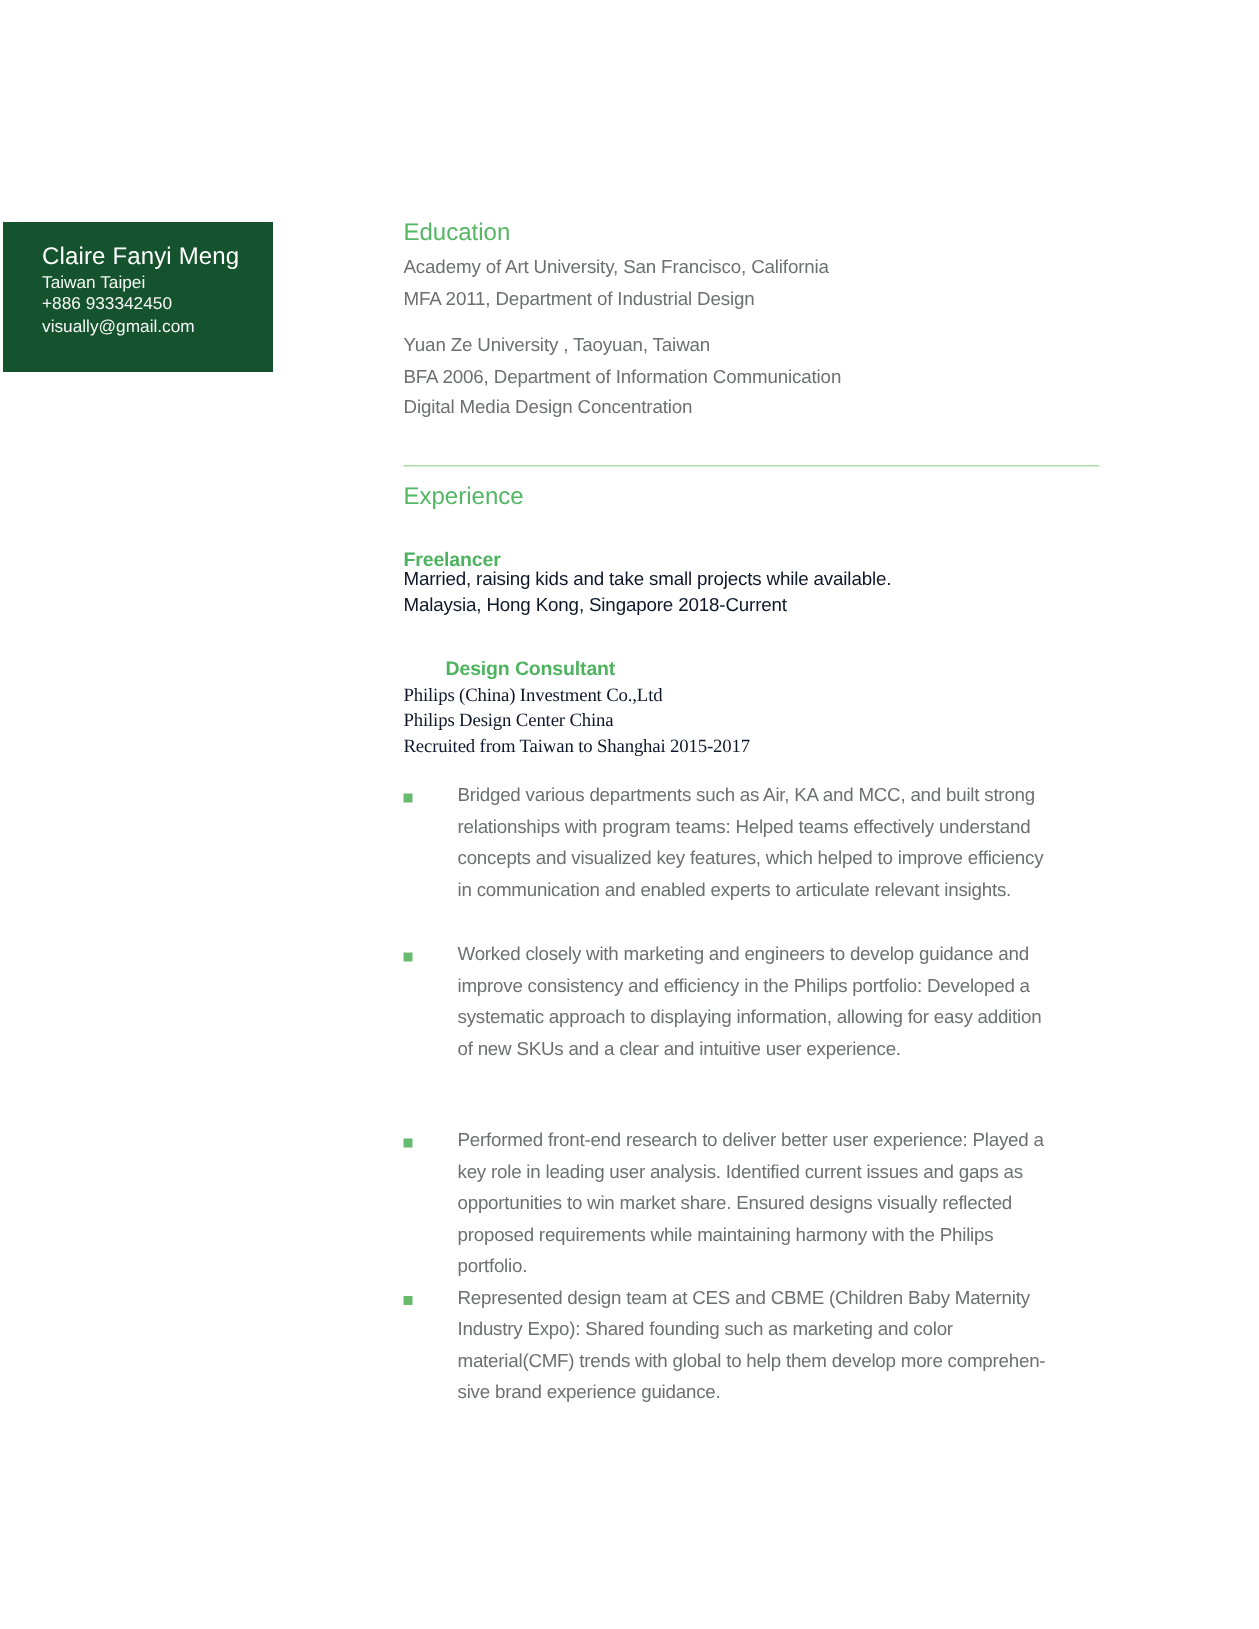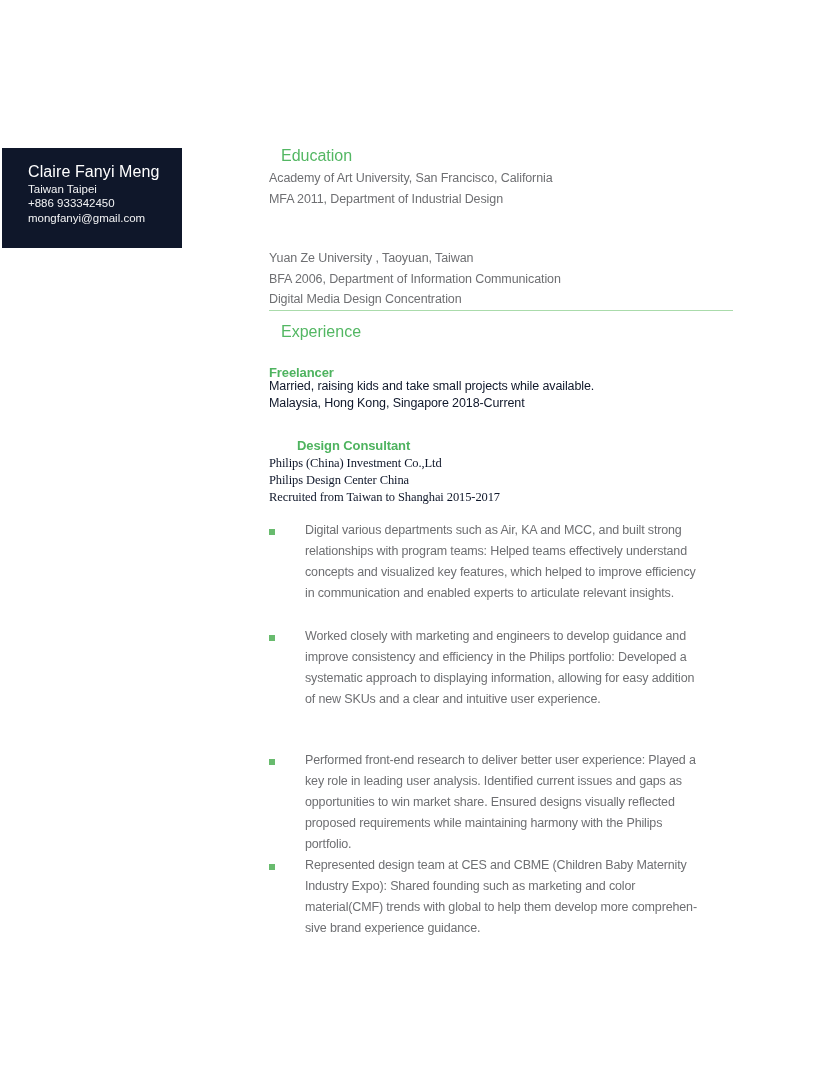--- a/index.html
+++ b/index.html
@@ -12,21 +12,21 @@
     overflow: hidden;
   }
 
   
   .contact-card {
     position: absolute;
     left: 2px;
     top: 148px;
     width: 180px;
     height: 100px;
-    background: #0f172a;
+    background: #14532d;
     box-sizing: border-box;
     padding: 14px 10px 0 26px;
   }
   .contact-name {
     color: #ffffff;
     font-size: 16px;
     line-height: 20px;
     letter-spacing: 0.1px;
     white-space: nowrap;
   }
@@ -38,37 +38,36 @@
   }
 
   
   .section-heading {
     position: absolute;
     left: 269px;
     color: #53b763;
     font-size: 16px;
     line-height: 22px;
     font-weight: 400;
-    margin-left: 12px;
   }
   .edu-heading { top: 145px; }
   .exp-heading { top: 321px; }
 
   .body-block {
     position: absolute;
     left: 269px;
     width: 500px;
     color: #6e6f72;
     font-size: 12.5px;
     line-height: 20.5px;
     letter-spacing: -0.1px;
     white-space: pre-line;
   }
   .edu-entry-1 { top: 168px; }
-  .edu-entry-2 { top: 220px; margin-top: 28px; }
+  .edu-entry-2 { top: 220px; }
 
   .divider {
     position: absolute;
     left: 269px;
     top: 310px;
     width: 464px;
     height: 1px;
     background: #aadbab;
   }
 
@@ -126,21 +125,21 @@
 </style>
 </head>
 <body>
 
 <div class="page">
 
   <div class="contact-card">
     <div class="contact-name">Claire Fanyi Meng</div>
     <div class="contact-line">Taiwan Taipei</div>
     <div class="contact-line">+886 933342450</div>
-    <div class="contact-line">mongfanyi@gmail.com</div>
+    <div class="contact-line">visually@gmail.com</div>
   </div>
 
   <div class="section-heading edu-heading">Education</div>
   <div class="body-block edu-entry-1">Academy of Art University, San Francisco, California
 MFA 2011, Department of Industrial Design</div>
   <div class="body-block edu-entry-2">Yuan Ze University , Taoyuan, Taiwan
 BFA 2006, Department of Information Communication
 Digital Media Design Concentration</div>
 
   <div class="divider"></div>
@@ -151,21 +150,21 @@
   <div class="job-lines job1-lines">Married, raising kids and take small projects while available.
 Malaysia, Hong Kong, Singapore 2018-Current</div>
 
   <div class="job-title job2-title">Design Consultant</div>
   <div class="job-lines job2-lines">Philips (China) Investment Co.,Ltd
 Philips Design Center China
 Recruited from Taiwan to Shanghai 2015-2017</div>
 
   <div class="bullet-item bullet-1">
     <span class="bullet-marker"></span>
-    <div class="bullet-text">Digital various departments such as Air, KA and MCC, and built strong
+    <div class="bullet-text">Bridged various departments such as Air, KA and MCC, and built strong
 relationships with program teams: Helped teams effectively understand
 concepts and visualized key features, which helped to improve efficiency
 in communication and enabled experts to articulate relevant insights.</div>
   </div>
 
   <div class="bullet-item bullet-2">
     <span class="bullet-marker"></span>
     <div class="bullet-text">Worked closely with marketing and engineers to develop guidance and
 improve consistency and efficiency in the Philips portfolio: Developed a
 systematic approach to displaying information, allowing for easy addition

